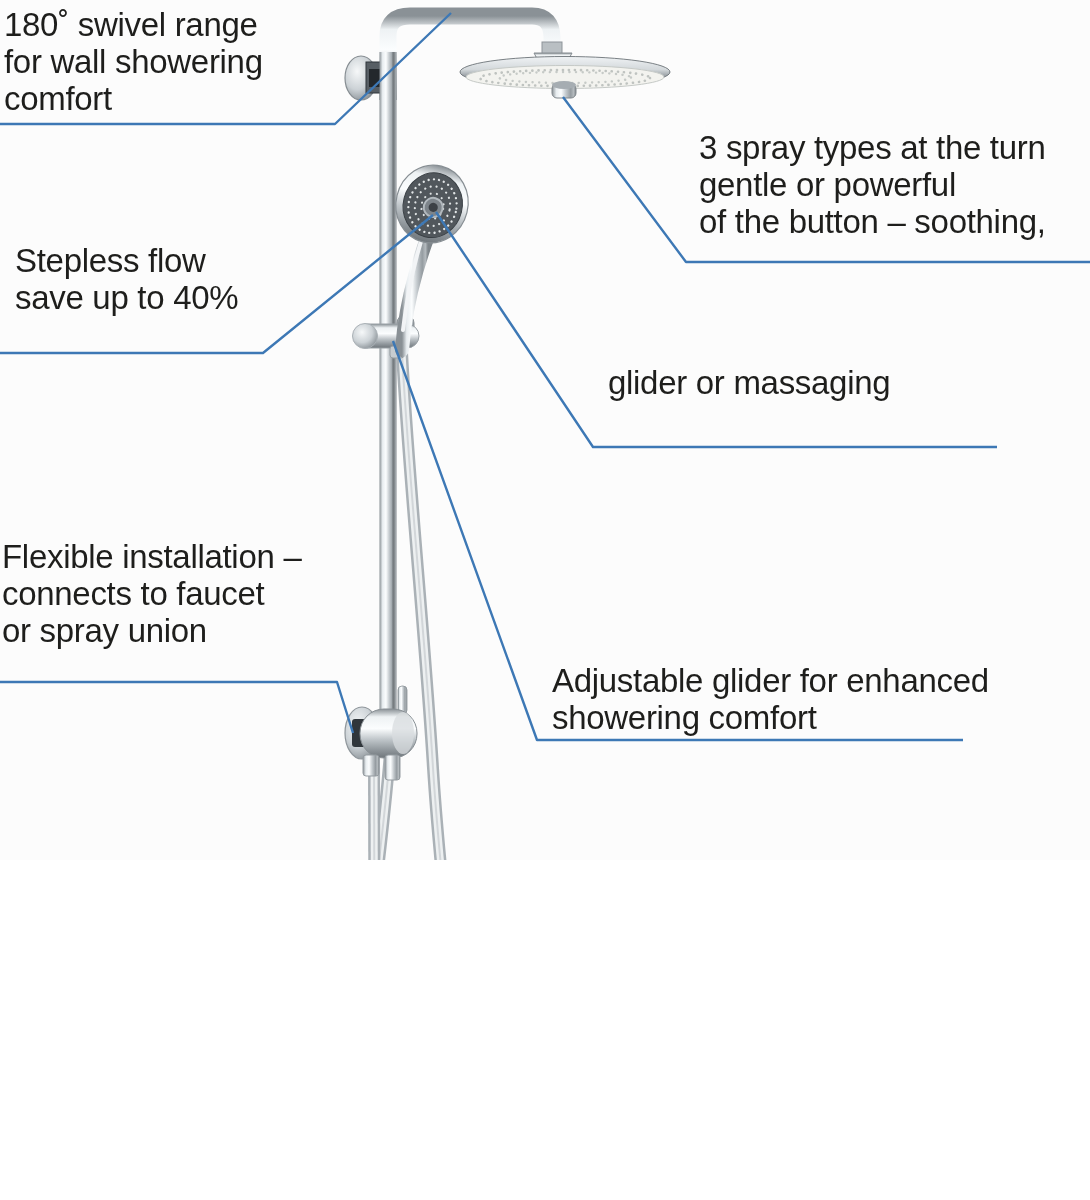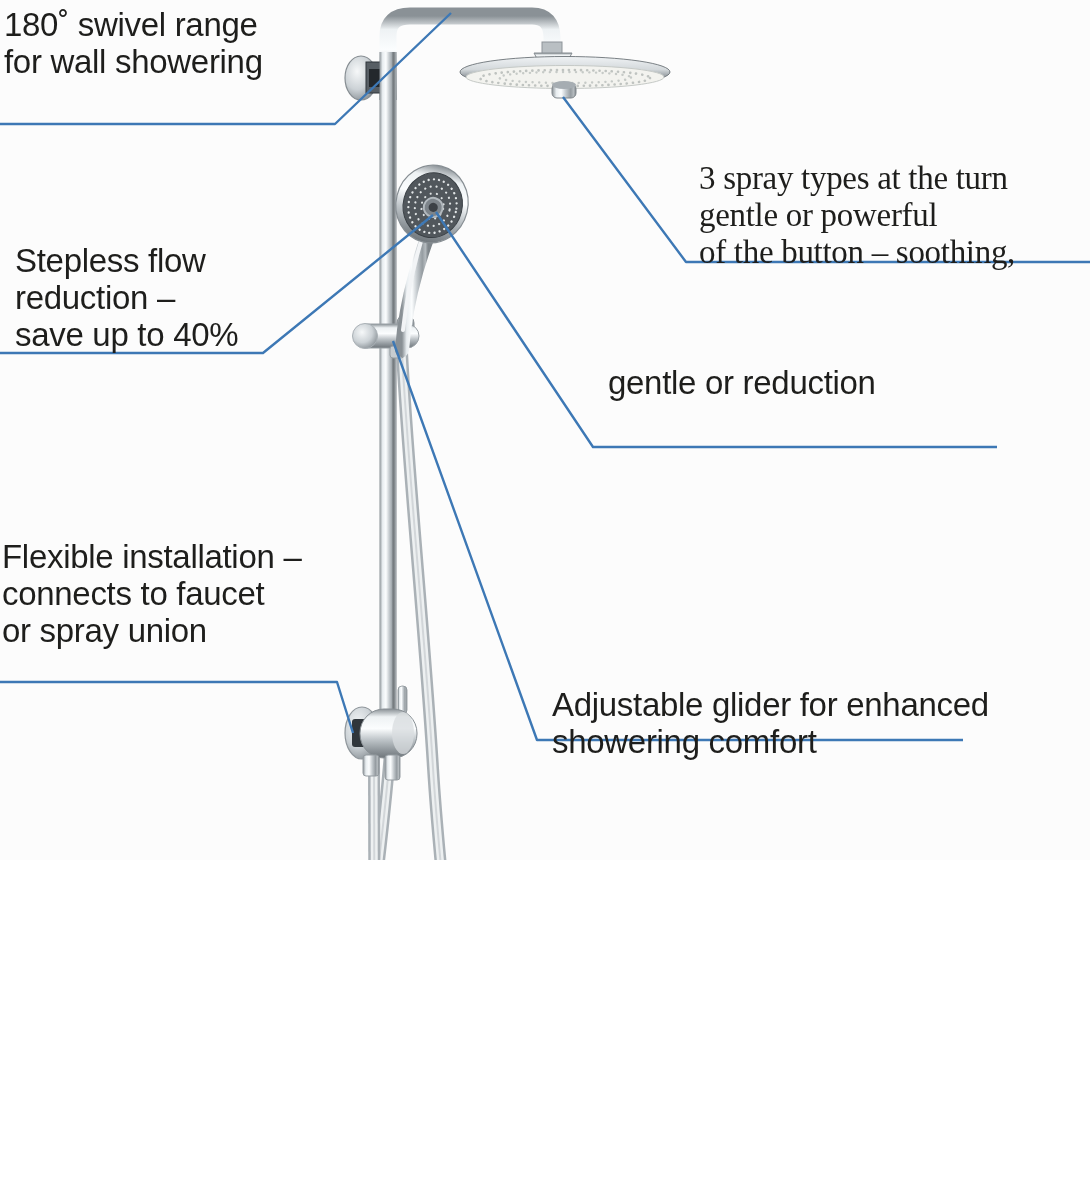--- a/index.html
+++ b/index.html
@@ -128,42 +128,42 @@
       <path class="leader" d="M 0 353 L 263 353 L 433 215"></path>
       <path class="leader" d="M 436 212 L 593 447 L 997 447"></path>
       <path class="leader" d="M 0 682 L 337 682 L 353 733"></path>
       <path class="leader" d="M 393 341 L 537 740 L 963 740"></path>
     </g>
   </svg>
 
   <div class="annotation" style="left:4px;top:6px;">
     <div>180˚ swivel range</div>
     <div>for wall showering</div>
+    <div>comfort</div>
   </div>
 
-  <div class="annotation" style="left:699px;top:160px;font-family:Liberation Serif, serif;">
+  <div class="annotation" style="left:699px;top:129px;">
     <div>3 spray types at the turn</div>
     <div>gentle or powerful</div>
     <div>of the button – soothing,</div>
   </div>
 
   <div class="annotation" style="left:15px;top:242px;">
     <div>Stepless flow</div>
-    <div>reduction –</div>
     <div>save up to 40%</div>
   </div>
 
   <div class="annotation" style="left:608px;top:364px;">
-    <div>gentle or reduction</div>
+    <div>glider or massaging</div>
   </div>
 
   <div class="annotation" style="left:2px;top:538px;">
     <div>Flexible installation –</div>
     <div>connects to faucet</div>
     <div>or spray union</div>
   </div>
 
-  <div class="annotation" style="left:552px;top:662px;margin-top:24px;">
+  <div class="annotation" style="left:552px;top:662px;">
     <div>Adjustable glider for enhanced</div>
     <div>showering comfort</div>
   </div>
 
 </div>
 
 </body></html>

